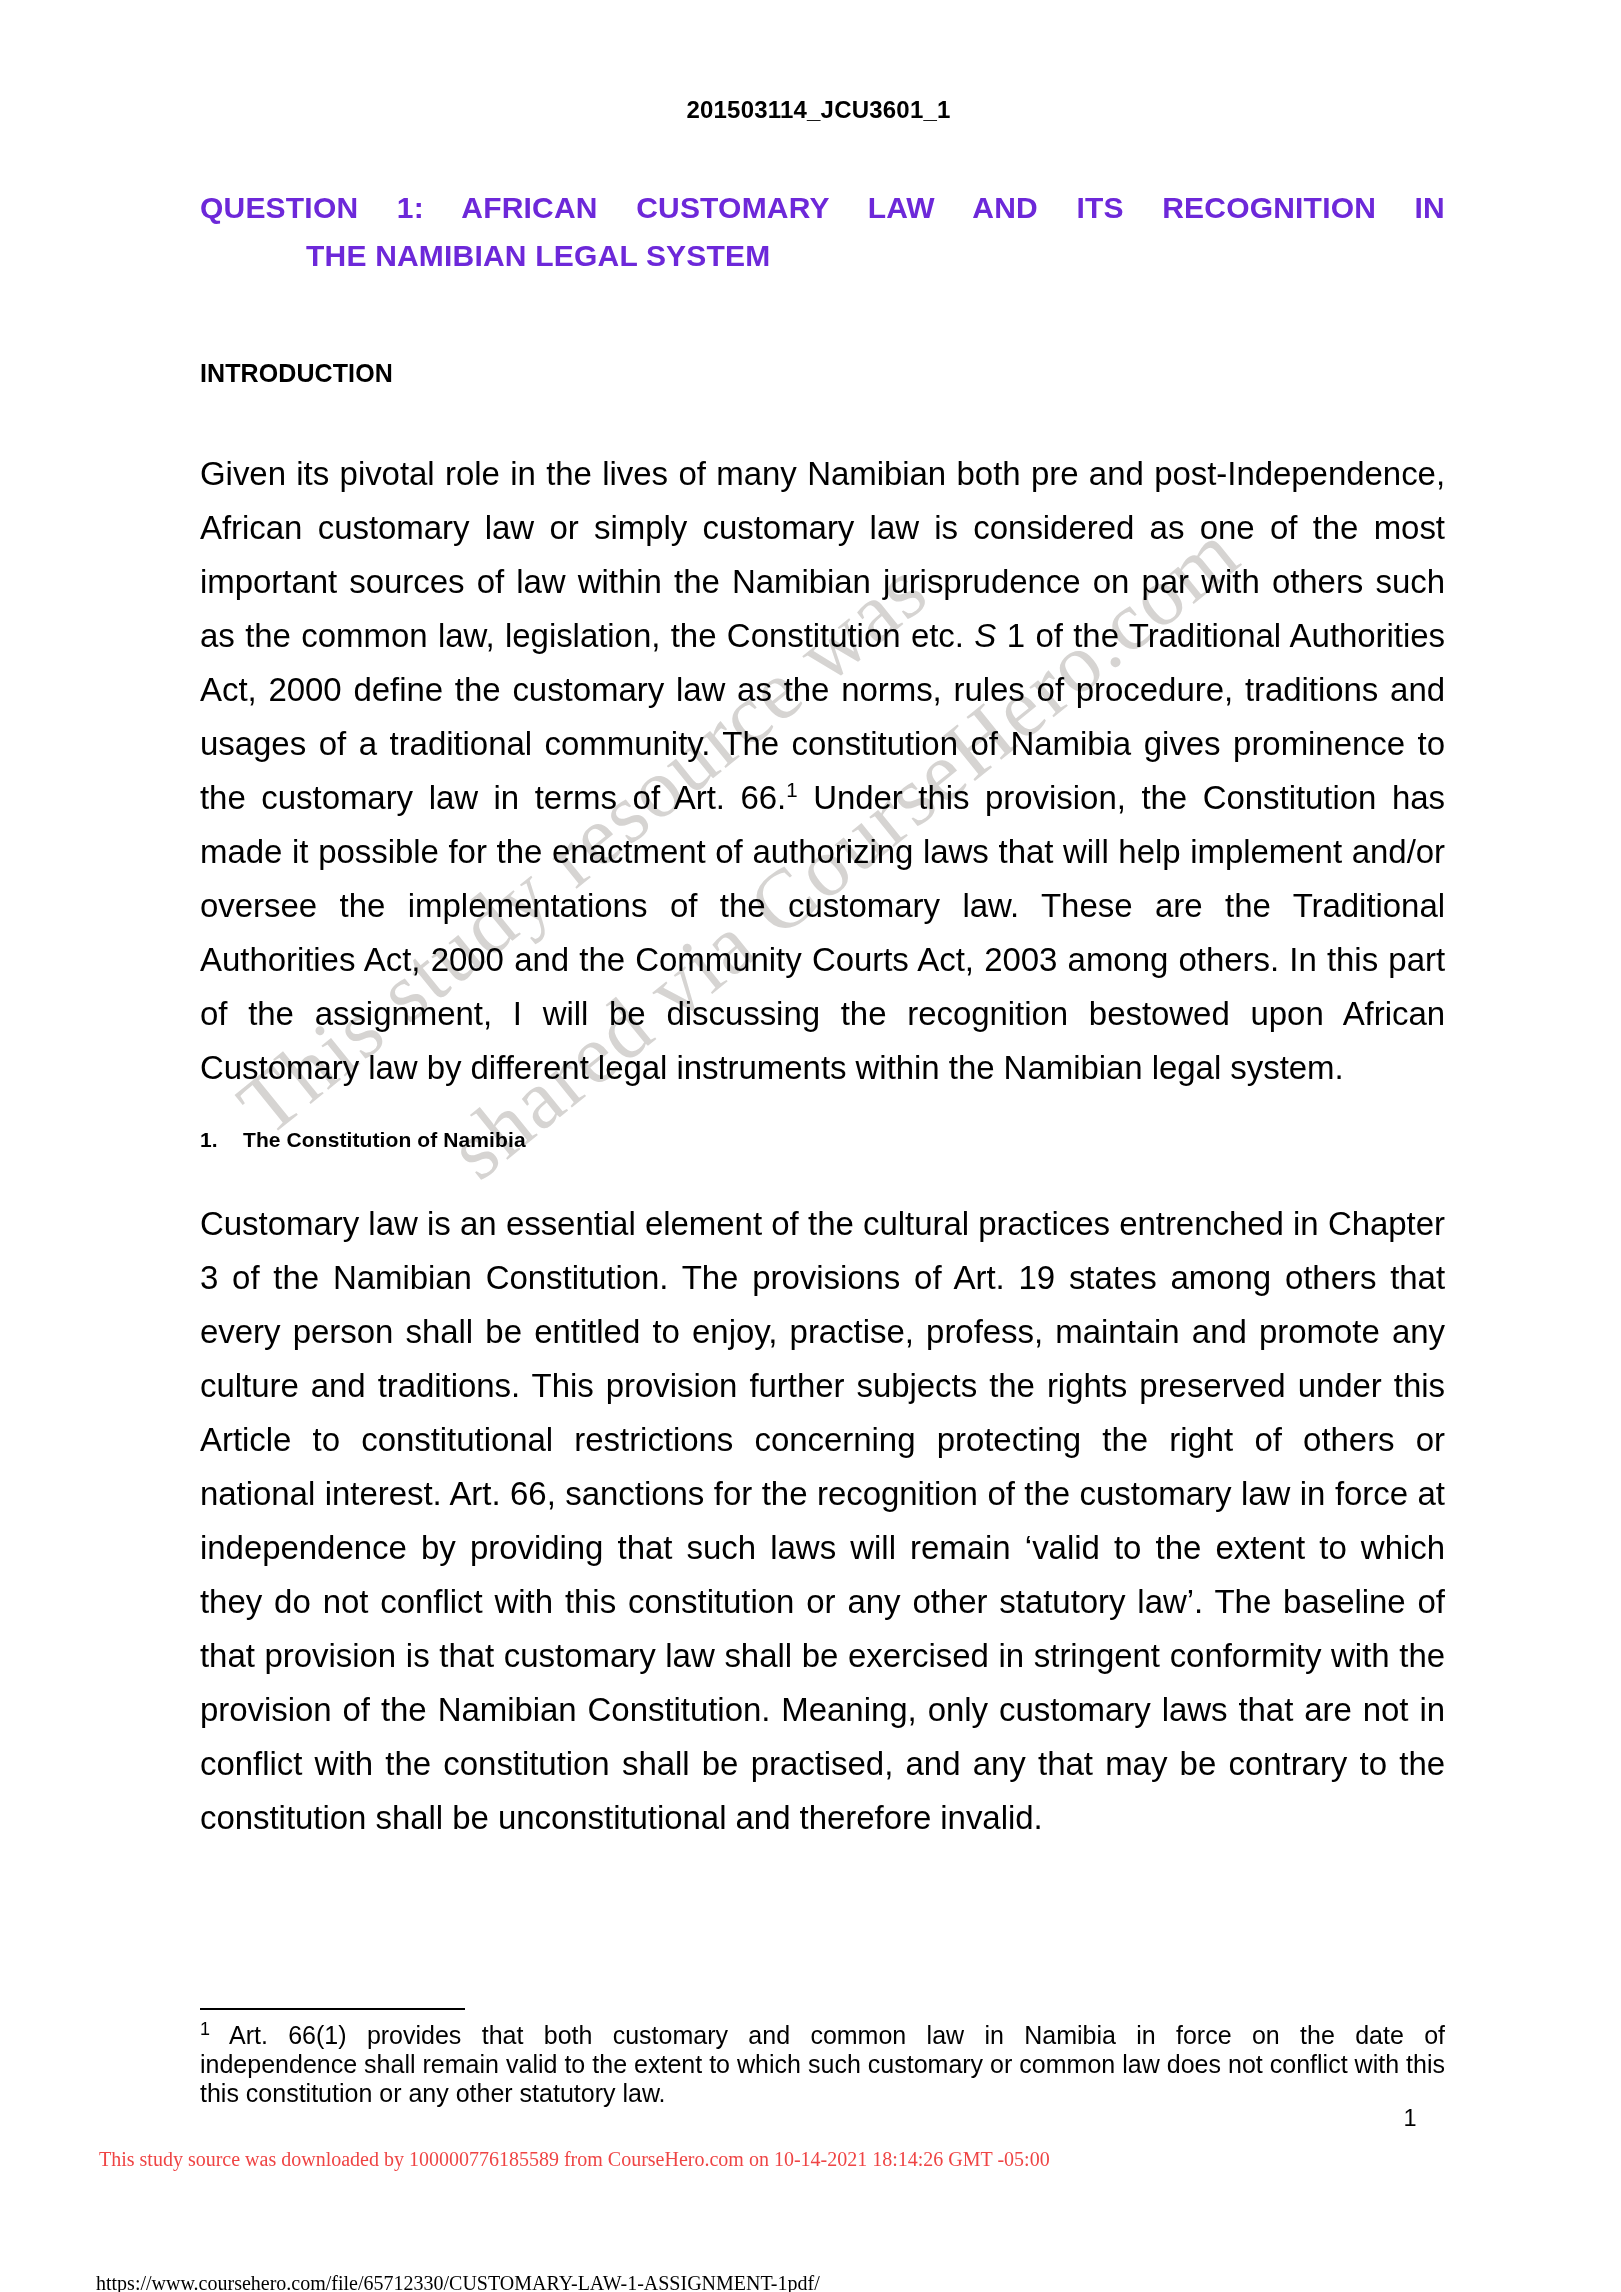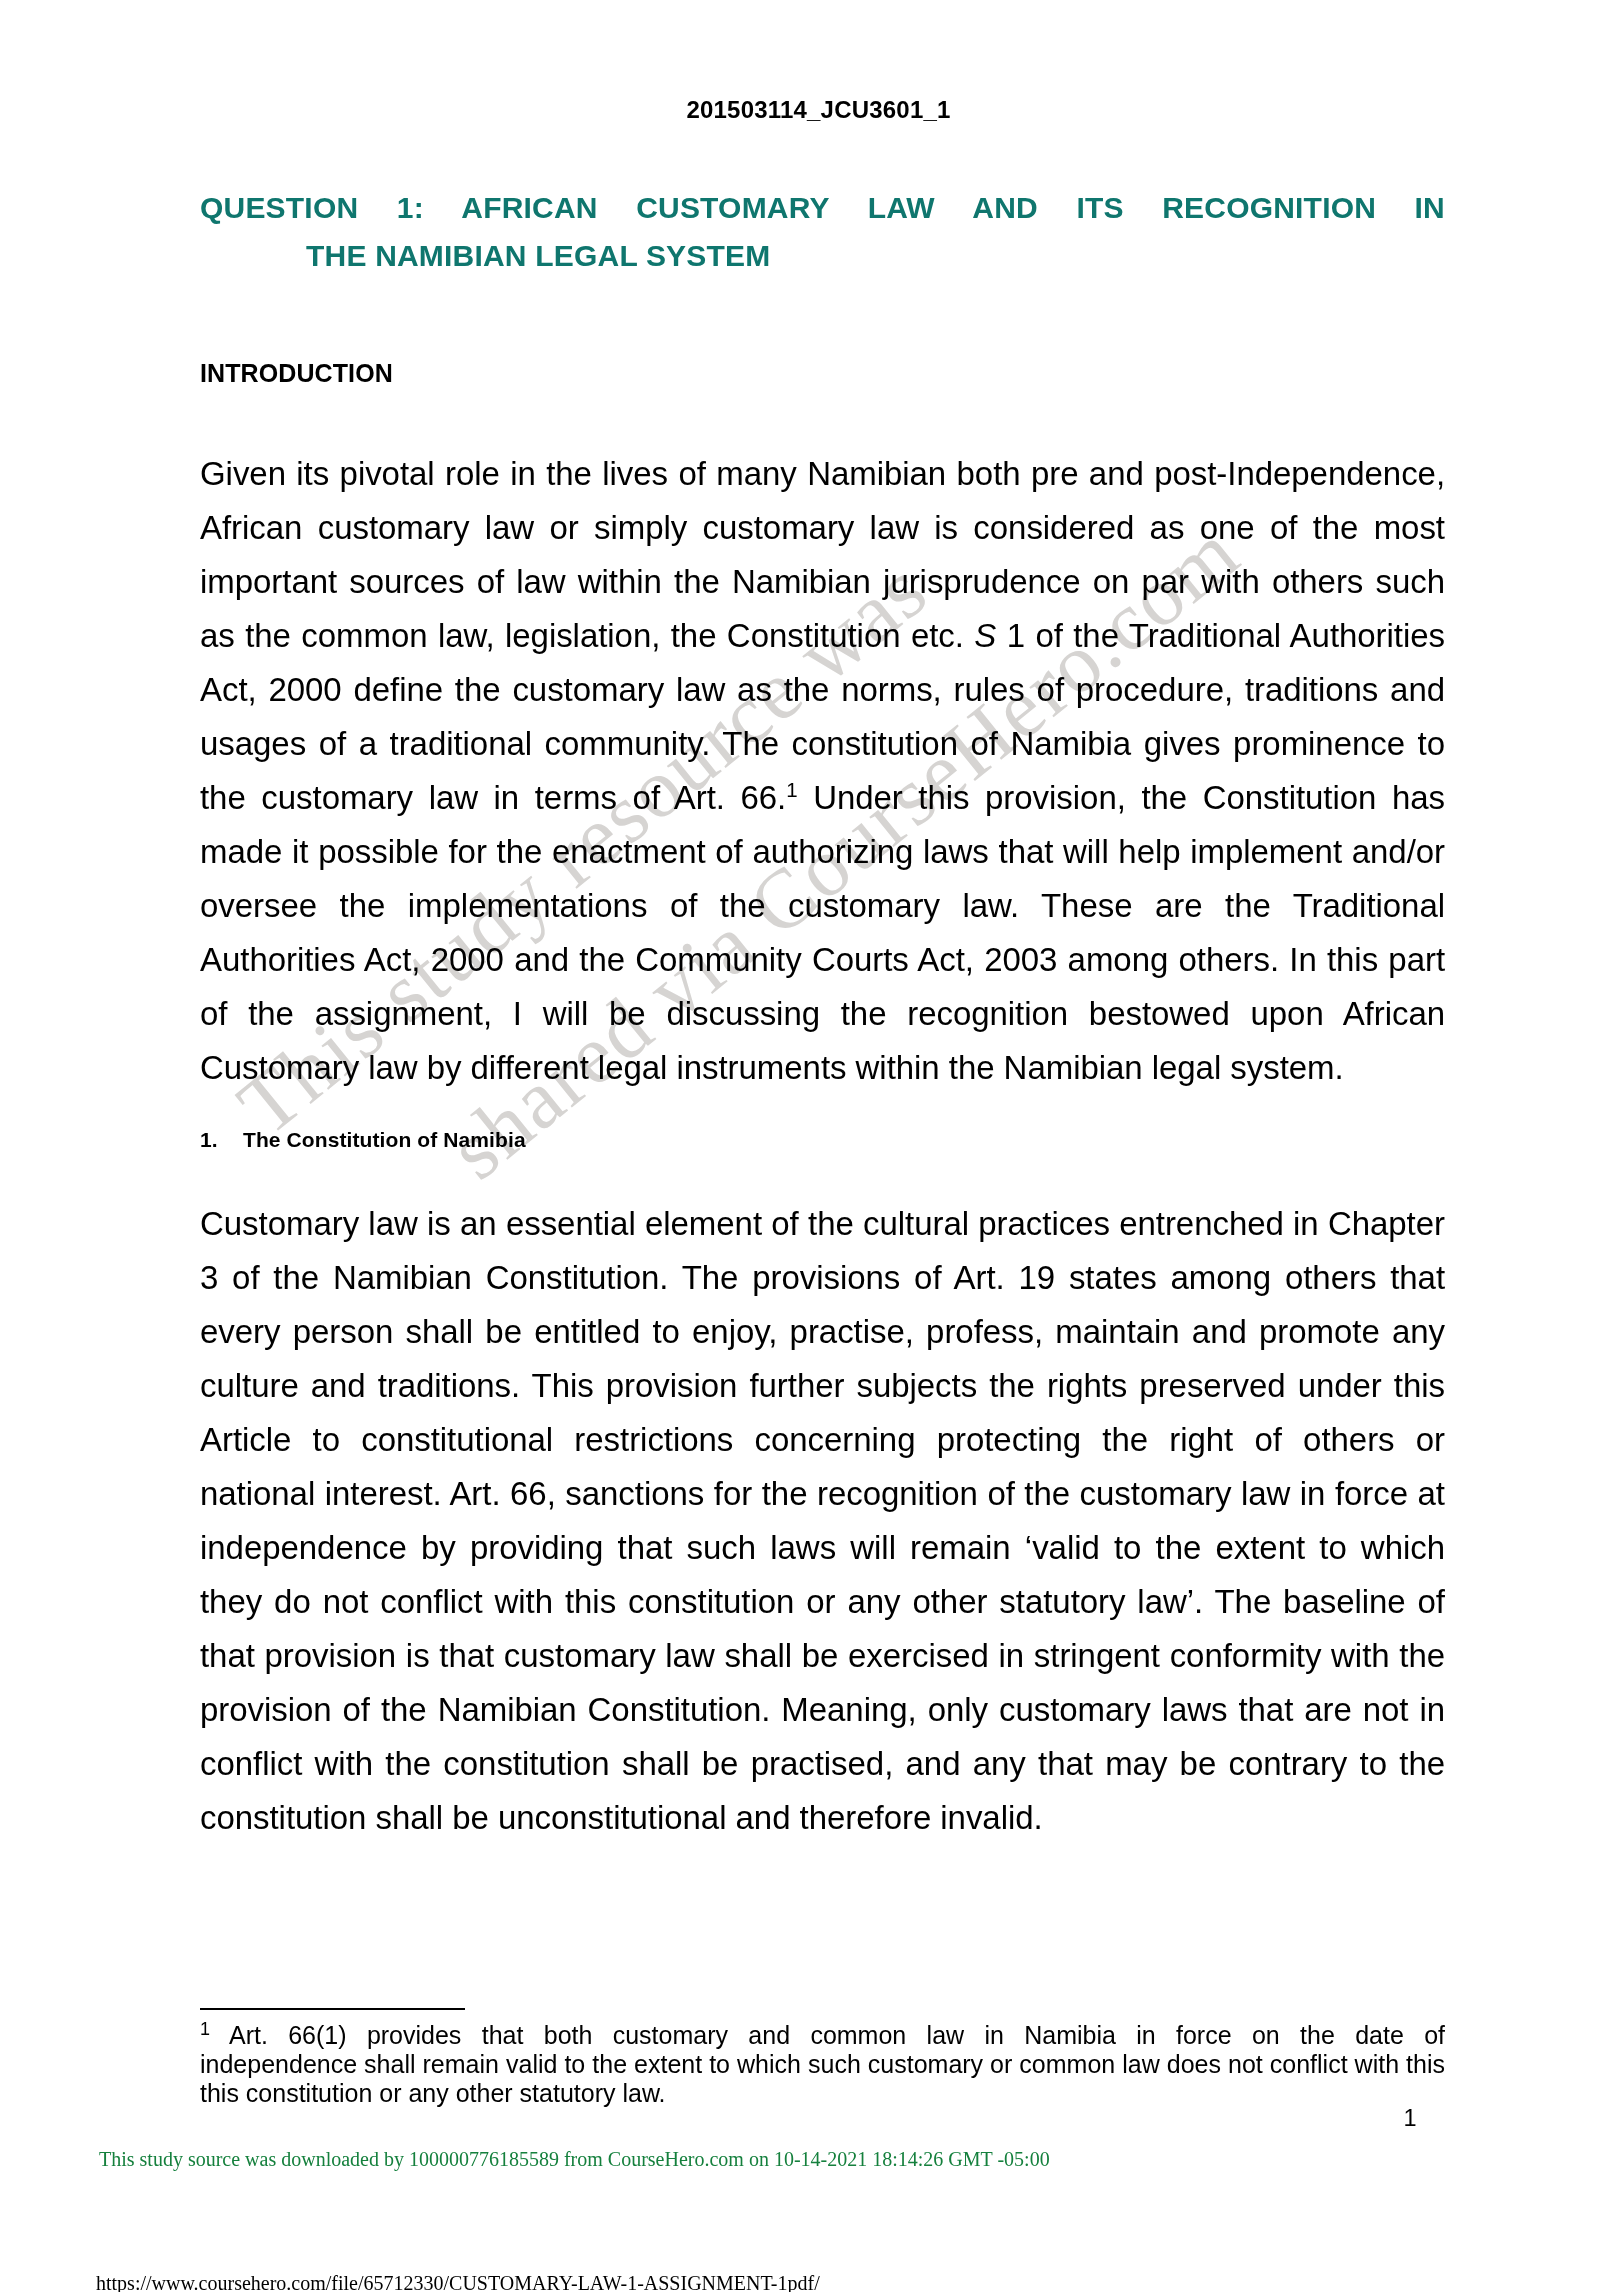--- a/index.html
+++ b/index.html
@@ -81,21 +81,21 @@
   
   .block {
     position: absolute;
     left: 192px;
     width: 1245px;
   }
 
   
   .doc-title {
     top: 193px;
-    color: #0f766e;
+    color: #6d28d9;
     font-size: 30px;
     font-weight: bold;
     line-height: 1.0;
     text-align: justify;
     text-align-last: left;
     letter-spacing: 0.2px;
   }
   .doc-title .line2 {
     display: block;
     margin-top: 18px;
@@ -174,21 +174,21 @@
     text-align: center;
     font-size: 23.5px;
   }
 
   .attribution {
     position: absolute;
     left: 91px;
     top: 2148px;
     font-family: "Liberation Serif", serif;
     font-size: 20px;
-    color: #15803d;
+    color: #ef4444;
     white-space: nowrap;
   }
   .source-url {
     position: absolute;
     left: 88px;
     top: 2240px;
     font-family: "Liberation Serif", serif;
     font-size: 20px;
     color: #000;
     white-space: nowrap;

